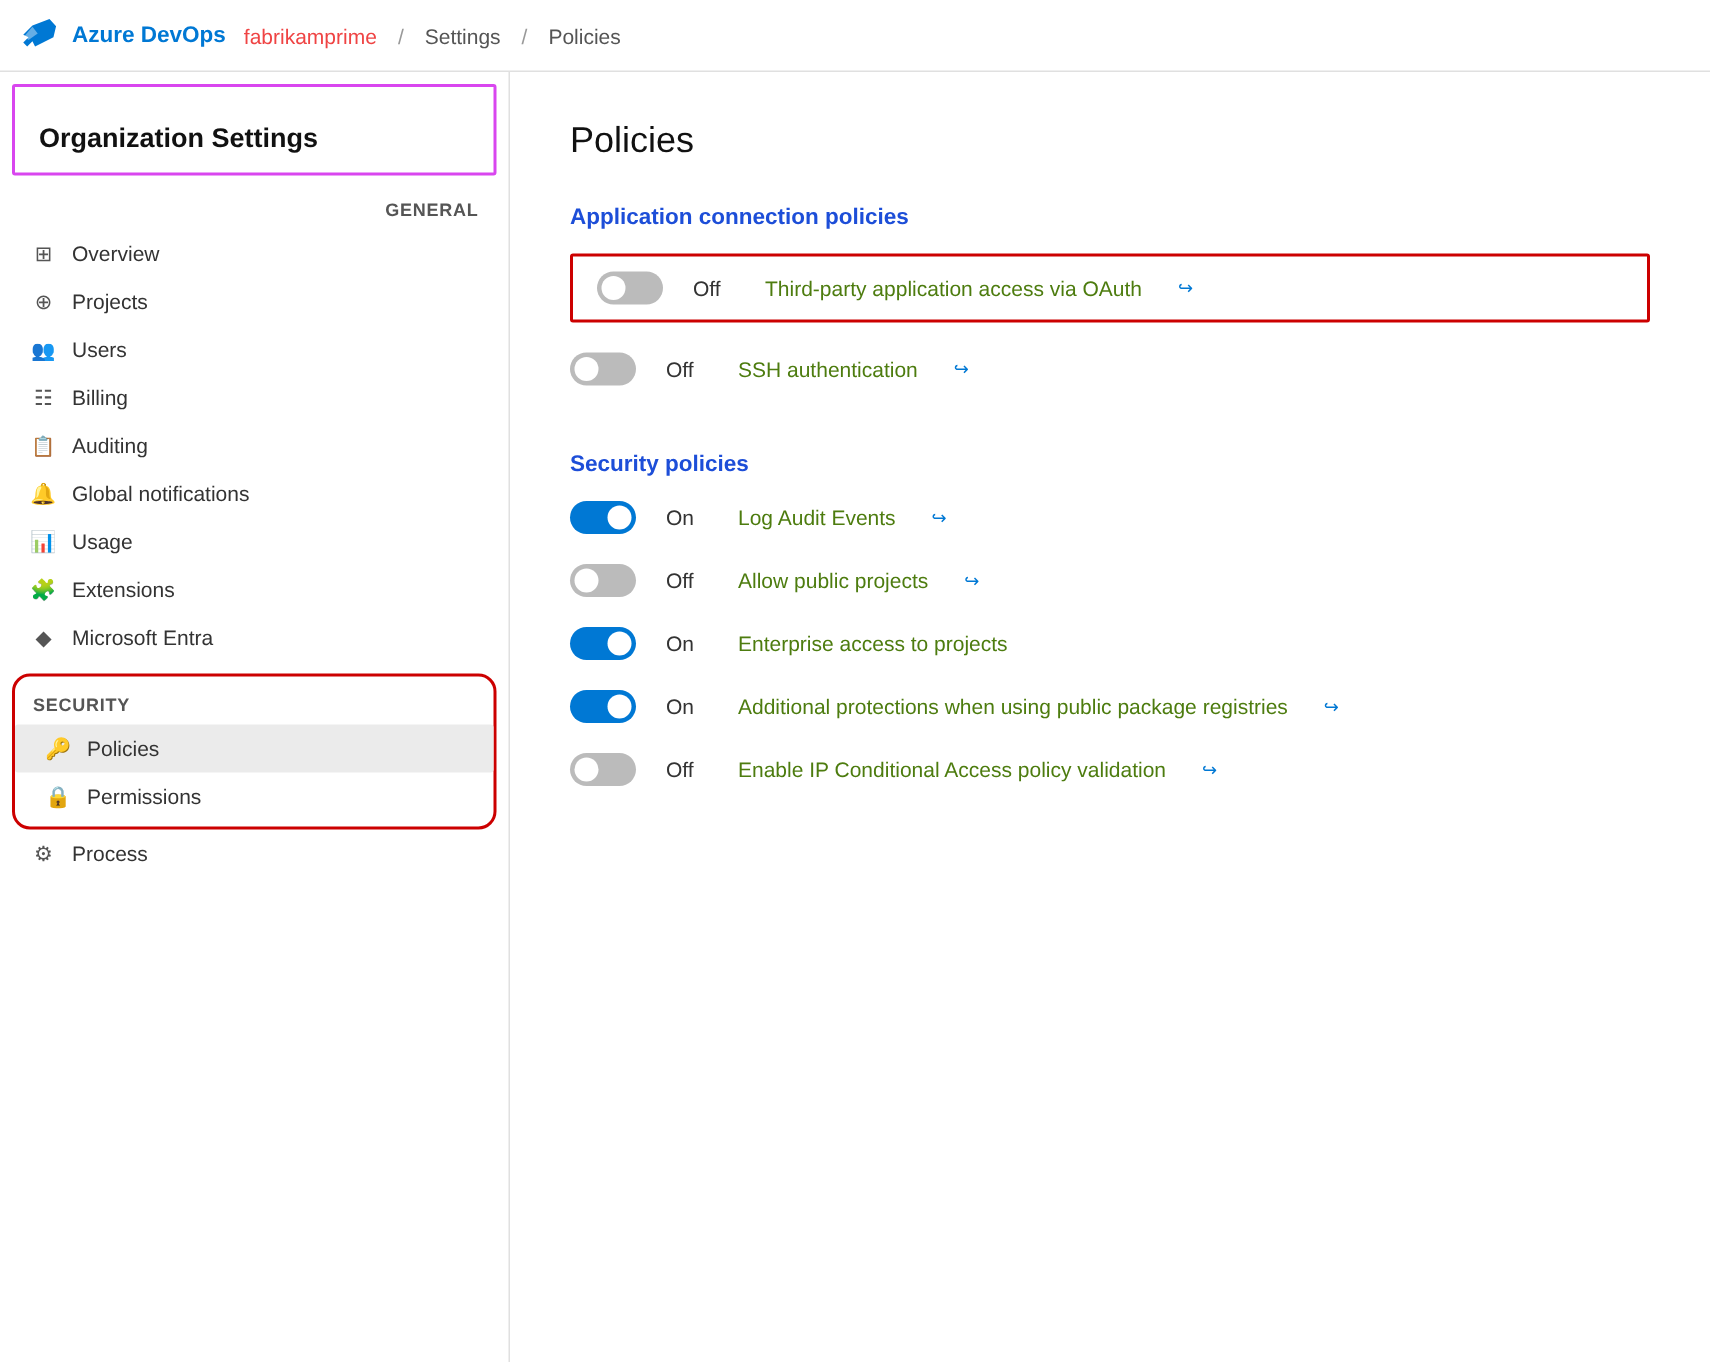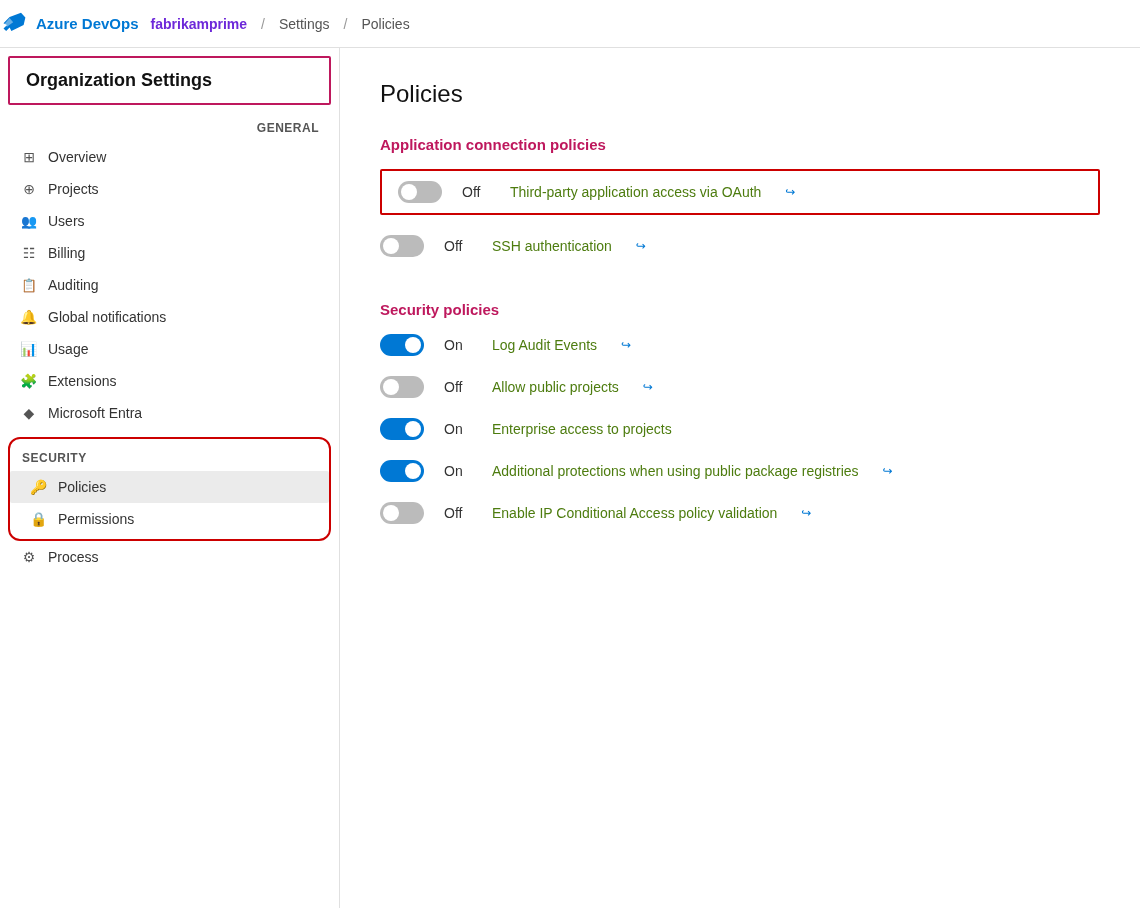--- a/index.html
+++ b/index.html
@@ -1,42 +1,42 @@
 <!DOCTYPE html>
 <html><head>
   <meta charset="utf-8">
   <style>
     * { box-sizing: border-box; margin: 0; padding: 0; }
     body { font-family: -apple-system, BlinkMacSystemFont, 'Segoe UI', sans-serif; font-size: 14px; color: #333; background: #fff; display: flex; flex-direction: column; height: 908px; overflow: hidden; }
 
     
     .topbar {
-      display: flex; align-items: center; height: 48px; background: #fff; border-bottom: 1px solid #e0e0e0; padding: 0 0; gap: 8px; flex-shrink: 0;
+      display: flex; align-items: center; height: 48px; background: #fff; border-bottom: 1px solid #e0e0e0; padding: 0 12px; gap: 8px; flex-shrink: 0;
     }
     .topbar-logo {
       width: 28px; height: 28px; flex-shrink: 0;
     }
     .topbar-brand {
       color: #0078d4; font-weight: 600; font-size: 15px; margin-right: 4px;
     }
-    .topbar-org { color: #6d28d9; font-size: 14px; font-weight: bold; }
+    .topbar-org { color: #ef4444; font-size: 14px; }
     .topbar-sep { color: #999; margin: 0 6px; }
     .topbar-link { color: #555; font-size: 14px; }
 
     
     .main-layout {
       display: flex; flex: 1; overflow: hidden;
     }
 
     
     .sidebar {
       width: 340px; flex-shrink: 0; border-right: 1px solid #e0e0e0; overflow-y: auto; background: #fff; position: relative;
     }
     .sidebar-header {
-      padding: 12px 16px 12px 16px; border: 2px solid #be185d; margin: 8px 8px 0 8px; border-radius: 2px;
+      padding: 24px 16px 12px 16px; border: 2px solid #d946ef; margin: 8px 8px 0 8px; border-radius: 2px;
     }
     .sidebar-header-title {
       font-size: 18px; font-weight: 700; color: #111;
     }
     .sidebar-section-label {
       font-size: 12px; font-weight: 700; color: #555; text-transform: uppercase; letter-spacing: 0.5px; padding: 16px 20px 6px 20px; text-align: right;
     }
     .sidebar-item {
       display: flex; align-items: center; gap: 10px; padding: 8px 20px; cursor: pointer; color: #333; font-size: 14px; border-radius: 2px;
     }
@@ -49,21 +49,21 @@
     .security-section-label {
       font-size: 12px; font-weight: 700; color: #555; text-transform: uppercase; letter-spacing: 0.5px; padding: 12px 12px 6px 12px;
     }
 
     
     .main-content {
       flex: 1; overflow-y: auto; padding: 32px 40px;
     }
     .page-title { font-size: 24px; font-weight: 400; color: #111; margin-bottom: 28px; }
 
-    .section-title { font-size: 15px; font-weight: 600; color: #be185d; margin-bottom: 16px; }
+    .section-title { font-size: 15px; font-weight: 600; color: #1d4ed8; margin-bottom: 16px; }
 
     .policy-row {
       display: flex; align-items: center; gap: 20px; margin-bottom: 20px;
     }
     .policy-row.highlighted {
       border: 2px solid #cc0000; padding: 10px 16px; border-radius: 2px; margin-bottom: 20px;
     }
 
     
     .toggle {

